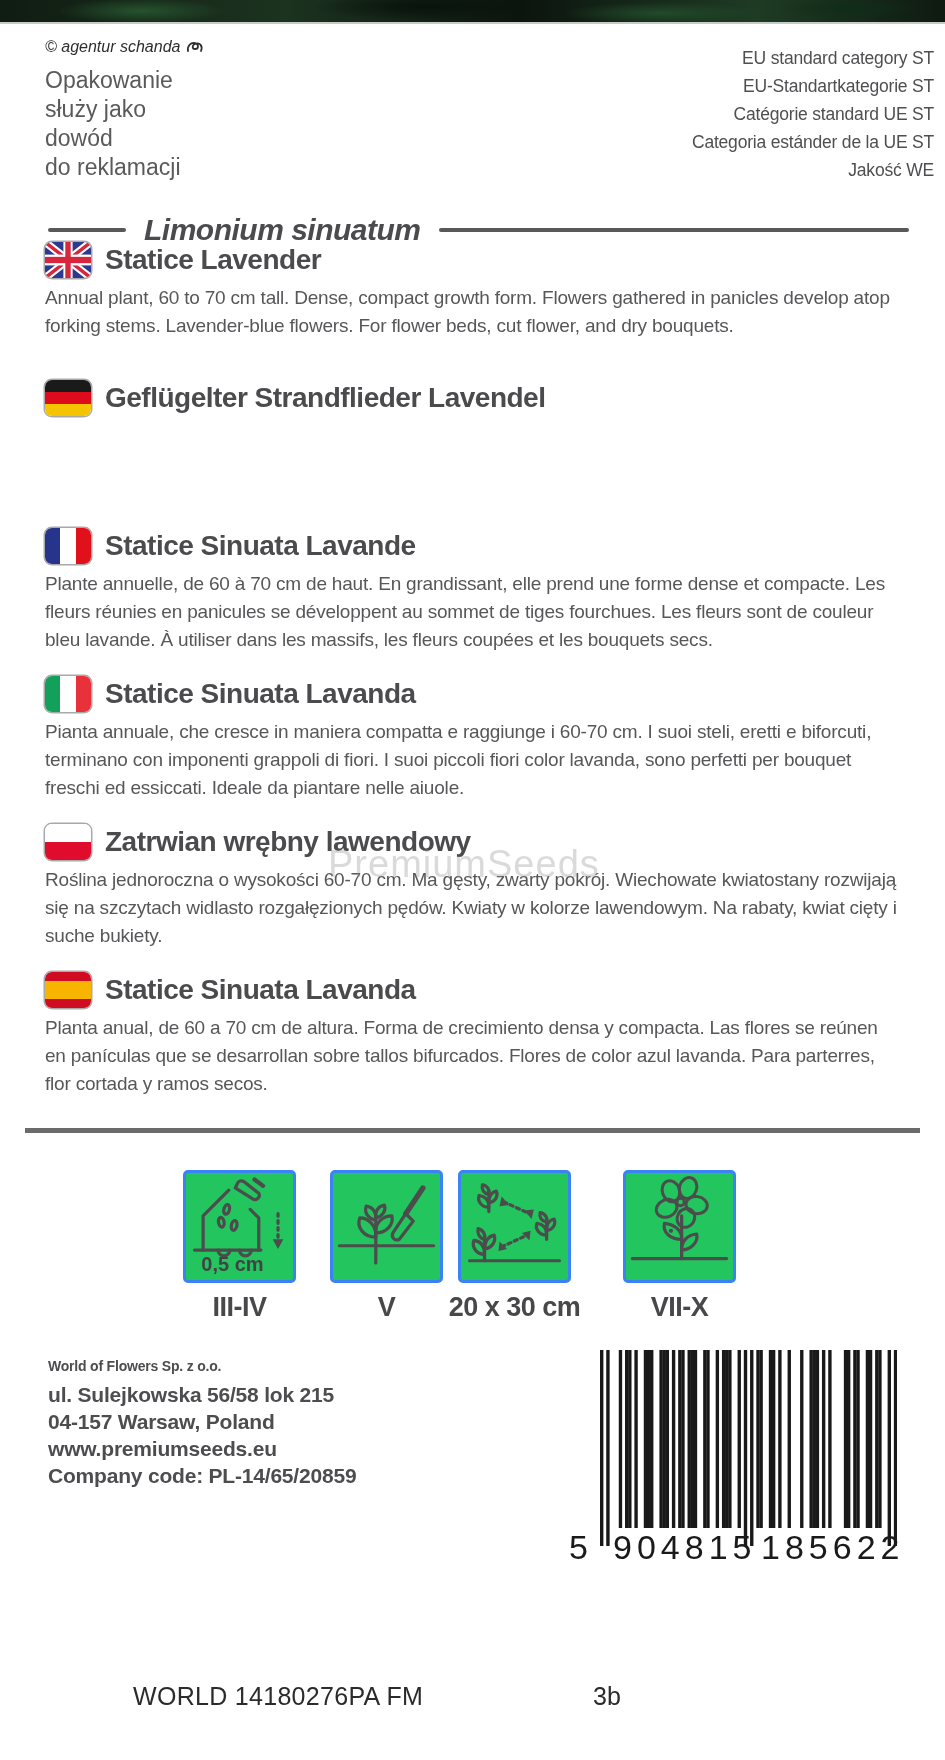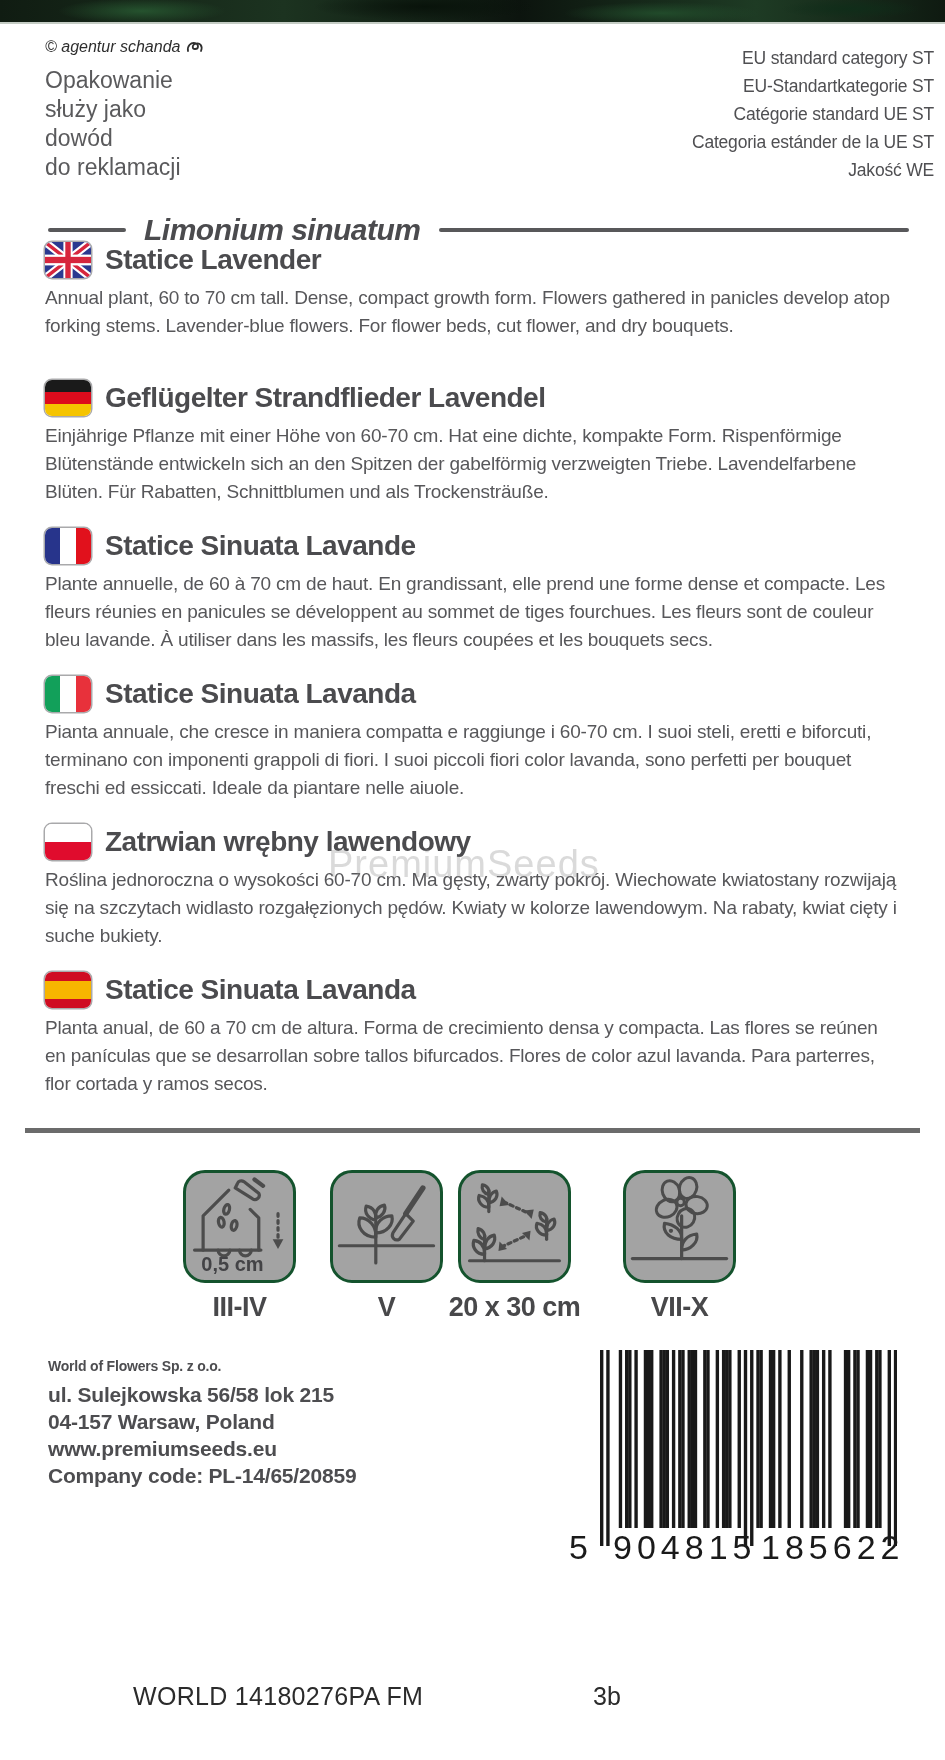--- a/index.html
+++ b/index.html
@@ -43,22 +43,22 @@
     white-space:nowrap;}
   .sec-body{margin-top:4px;font-size:19px;line-height:28px;letter-spacing:-0.2px;
     color:#57575a;text-align:left;}
 
   .watermark{position:absolute;left:328px;top:843px;font-size:38px;letter-spacing:1px;
     color:rgba(140,140,140,0.32);z-index:5;pointer-events:none;}
 
   .divider{position:absolute;left:25px;top:1128px;width:895px;height:5px;background:#6b6b6b;}
 
   .picto{position:absolute;top:1170px;width:113px;}
-  .picto-box{position:relative;width:107px;height:107px;border:3px solid #14532d;
-    border-radius:22px;background:#a3a3a3;}
+  .picto-box{position:relative;width:107px;height:107px;border:3px solid #3b82f6;
+    border-radius:5px;background:#22c55e;}
   .picto-box svg{position:absolute;left:0;top:0;}
   .picto-note{position:absolute;left:0;right:14px;bottom:4px;text-align:center;
     font-size:20px;font-weight:bold;color:#434346;}
   .picto-label{position:absolute;left:50%;top:122px;transform:translateX(-50%);
     width:180px;text-align:center;font-size:27px;font-weight:bold;color:#48484a;
     letter-spacing:-0.5px;}
 
   .company{position:absolute;left:48px;top:1352px;color:#4d4d50;font-size:21px;
     line-height:27px;letter-spacing:-0.2px;}
   .company .name{font-size:14px;font-weight:bold;line-height:29px;}
@@ -133,21 +133,20 @@
 
   <div class="section" style="top:378px;">
     <div class="sec-head">
       <div class="flag">
         <div class="stripe" style="background:#1a1a1a;"></div>
         <div class="stripe" style="background:#dd0b1c;"></div>
         <div class="stripe" style="background:#f5c400;"></div>
       </div>
       <div class="sec-title">Geflügelter Strandflieder Lavendel</div>
     </div>
-    <div class="sec-body">Einjährige Pflanze mit einer Höhe von 60-70 cm. Hat eine dichte, kompakte Form. Rispenförmige Blütenstände entwickeln sich an den Spitzen der gabelförmig verzweigten Triebe. Lavendelfarbene Blüten. Für Rabatten, Schnittblumen und als Trockensträuße.</div>
   </div>
 
   <div class="section" style="top:526px;">
     <div class="sec-head">
       <div class="flag cols">
         <div class="stripe" style="background:#27348b;"></div>
         <div class="stripe" style="background:#ffffff;"></div>
         <div class="stripe" style="background:#e1111c;"></div>
       </div>
       <div class="sec-title">Statice Sinuata Lavande</div>

